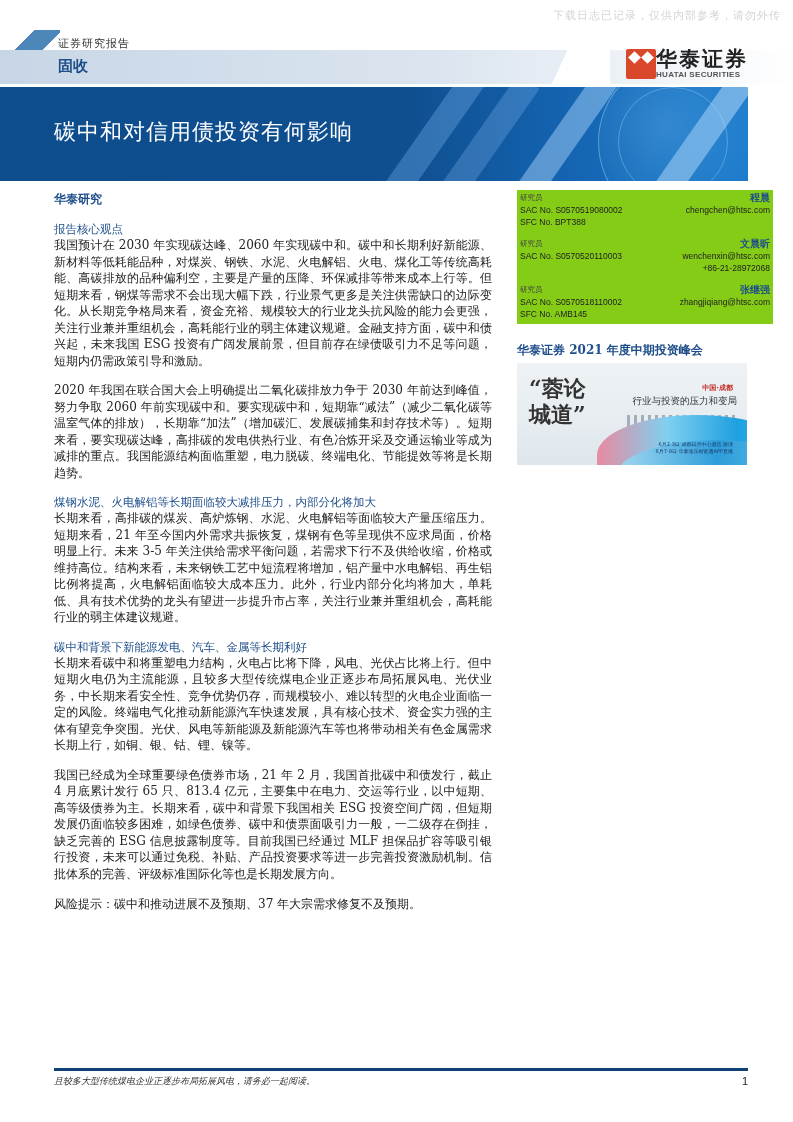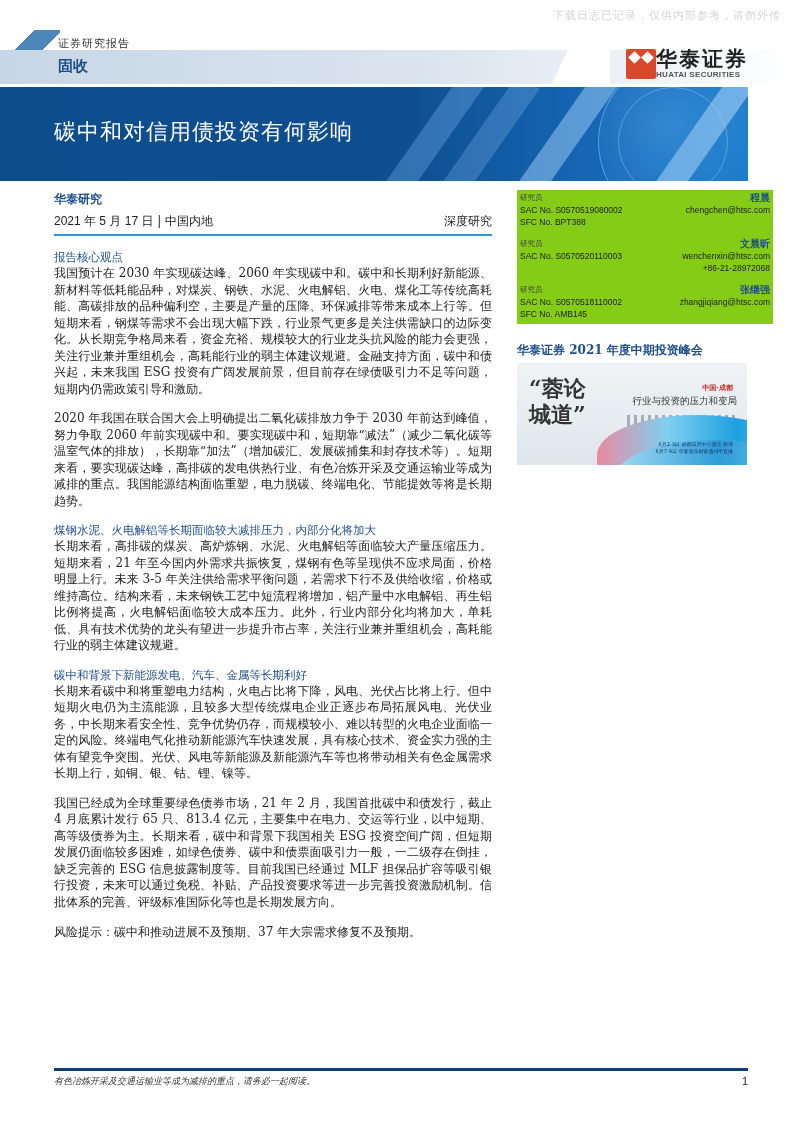--- a/index.html
+++ b/index.html
@@ -96,28 +96,20 @@
   <div class="stripe" style="left:470px; top:-20px; background: rgba(150,200,250,0.25);"></div>
   <div class="stripe" style="left:560px; top:-40px; background: rgba(180,220,255,0.45);"></div>
   <div class="stripe" style="left:690px; top:-30px; background: rgba(200,230,255,0.5);"></div>
   <div class="globe"></div>
   <div class="globe2"></div>
   <div class="title">碳中和对信用债投资有何影响</div>
 </div>
 
 <div class="left">
   <div class="brand-research">华泰研究</div>
-  <div class="dateline">
-    <span>
-      <span class="num">2021 年 5 月 17 日</span>
-      <span>|</span>
-      <span>中国内地</span>
-    </span>
-    <span>深度研究</span>
-  </div>
 
   <div class="section">
     <h3>报告核心观点</h3>
     <p>我国预计在 2030 年实现碳达峰、2060 年实现碳中和。碳中和长期利好新能源、新材料等低耗能品种，对煤炭、钢铁、水泥、火电解铝、火电、煤化工等传统高耗能、高碳排放的品种偏利空，主要是产量的压降、环保减排等带来成本上行等。但短期来看，钢煤等需求不会出现大幅下跌，行业景气更多是关注供需缺口的边际变化。从长期竞争格局来看，资金充裕、规模较大的行业龙头抗风险的能力会更强，关注行业兼并重组机会，高耗能行业的弱主体建议规避。金融支持方面，碳中和债兴起，未来我国 ESG 投资有广阔发展前景，但目前存在绿债吸引力不足等问题，短期内仍需政策引导和激励。</p>
   </div>
   <div class="section">
     <p>2020 年我国在联合国大会上明确提出二氧化碳排放力争于 2030 年前达到峰值，努力争取 2060 年前实现碳中和。要实现碳中和，短期靠“减法”（减少二氧化碳等温室气体的排放），长期靠“加法”（增加碳汇、发展碳捕集和封存技术等）。短期来看，要实现碳达峰，高排碳的发电供热行业、有色冶炼开采及交通运输业等成为减排的重点。我国能源结构面临重塑，电力脱碳、终端电化、节能提效等将是长期趋势。</p>
   </div>
   <div class="section">
     <h3>煤钢水泥、火电解铝等长期面临较大减排压力，内部分化将加大</h3>
@@ -190,15 +182,15 @@
     <div class="theme">行业与投资的压力和变局</div>
     <div class="dates">
       <div>6月2-3日 成都日月中心酒店 路演</div>
       <div>6月7-9日 华泰涨乐财富通APP直播</div>
     </div>
   </div>
 </div>
 
 <div class="footer-rule"></div>
 <div class="footer">
-  <span class="disc">有色冶炼开采及交通运输业等成为减排的重点，请务必一起阅读。</span>
+  <span class="disc">且较多大型传统煤电企业正逐步布局拓展风电，请务必一起阅读。</span>
   <span class="page">1</span>
 </div>
 
 </body></html>

